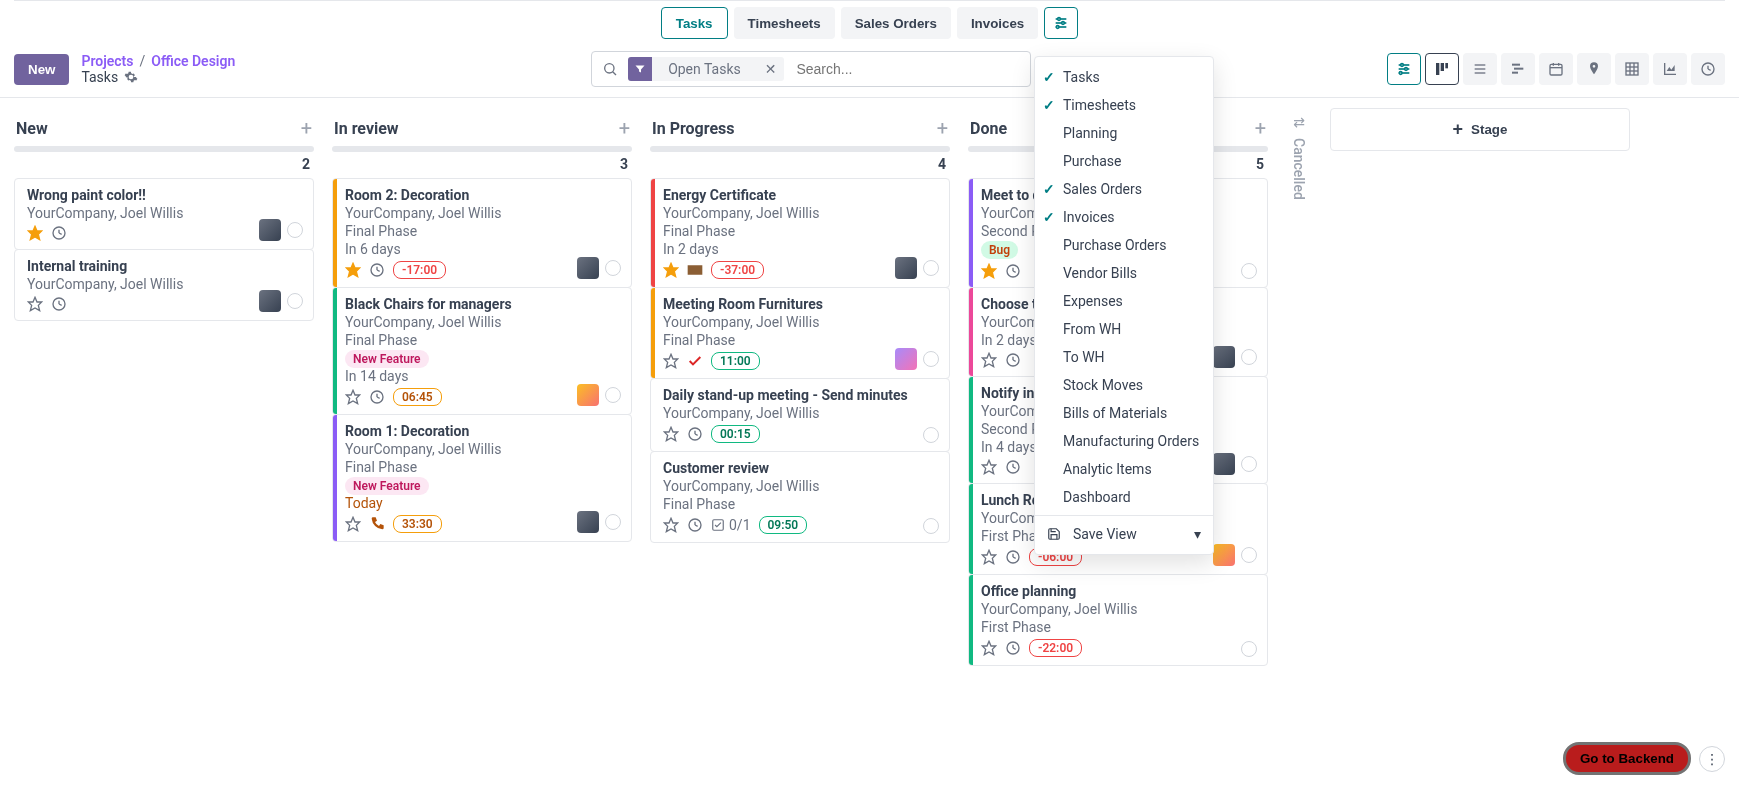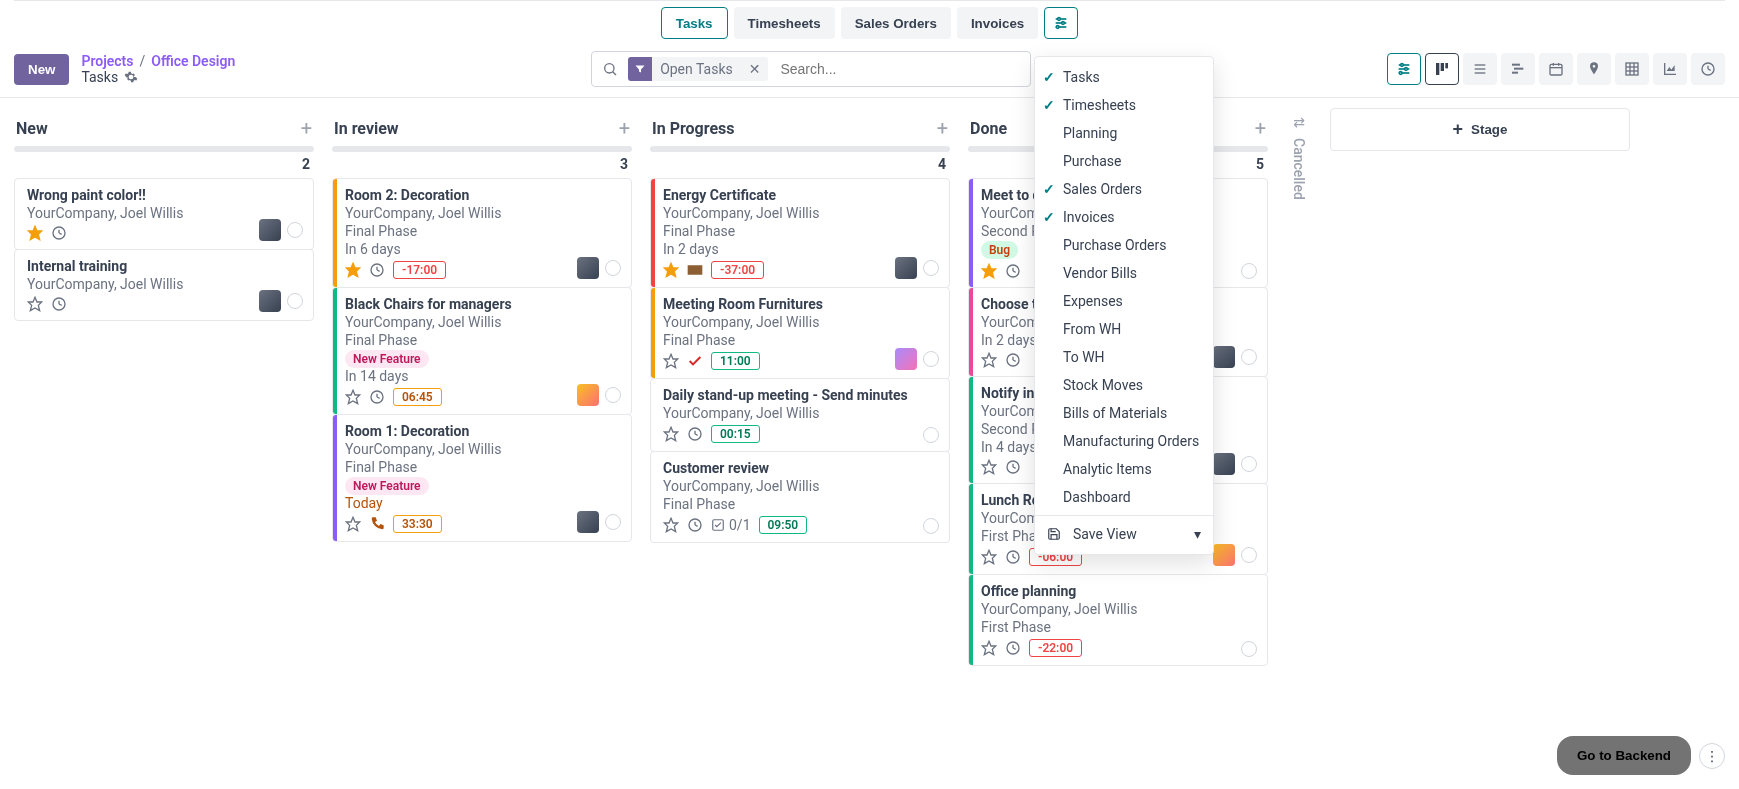--- a/index.html
+++ b/index.html
@@ -30,21 +30,21 @@
 .breadcrumb-bottom { display:flex; align-items:center; gap:6px; color:#374151; font-size:14px; }
 .gear-icon { color:#6b7280; }
 .center-search { flex:1; display:flex; justify-content:center; }
 .search-box {
   display:flex; align-items:center; border:1px solid #d1d5db; border-radius:4px; min-width:440px; height:36px;
   background:#fff;
 }
 .search-box .search-icon { padding:0 10px; color:#6b7280; }
 .filter-chip { display:flex; align-items:center; background:#f3f4f6; border-radius:3px; margin-right:6px; }
 .filter-chip .filter-ic { background:#71639e; color:#fff; width:24px; height:24px; display:flex; align-items:center; justify-content:center; border-radius:3px 0 0 3px; }
-.filter-chip .filter-label { padding:0 8px; color:#6b7280; }
+.filter-chip .filter-label { padding:0 16px; color:#6b7280; }
 .filter-chip .filter-x { padding:0 8px; color:#6b7280; cursor:pointer; }
 .search-box input { border:none; outline:none; flex:1; padding:6px; font-size:14px; color:#374151; background:transparent; }
 .view-switcher { display:flex; gap:4px; align-items:center; }
 .vs-btn { width:34px; height:32px; border:1px solid transparent; background:#f3f4f6; border-radius:4px; display:flex; align-items:center; justify-content:center; color:#6b7280; cursor:pointer; }
 .vs-btn.first { background:#fff; border:1.5px solid #017e84; color:#017e84; }
 .vs-btn.active { background:#fff; border:1.5px solid #374151; color:#374151; }
 .board { display:flex; gap:18px; padding:10px 14px 40px; border-top:1px solid #e5e7eb; overflow:visible; align-items:flex-start; }
 .column { width:300px; flex-shrink:0; }
 .col-header { display:flex; justify-content:space-between; align-items:center; padding:8px 2px 6px; }
 .col-title { font-weight:700; color:#374151; font-size:16px; }
@@ -56,37 +56,37 @@
   position:relative;
 }
 .card-inner { padding:8px 10px 8px 12px; }
 .bar-left { position:absolute; left:0; top:0; bottom:0; width:4px; background:transparent; border-radius:3px 0 0 3px;}
 .card-title { font-weight:700; color:#374151; margin-bottom:2px; }
 .card-sub { color:#6b7280; margin-bottom:2px; }
 .card-row { display:flex; align-items:center; gap:8px; margin-top:4px; }
 .badge { padding:2px 8px; border-radius:10px; font-size:12px; font-weight:600; display:inline-block; }
 .badge.pink { background:#fce7f3; color:#be185d; }
 .badge.green { background:#d1fae5; color:#c2410c; }
-.time-pill { border:1px solid; padding:1px 8px; border-radius:3px; font-size:12px; font-weight:600; }
+.time-pill { border:1px solid; padding:1px 8px; border-radius:8px; font-size:12px; font-weight:600; }
 .time-pill.red { border-color:#ef4444; color:#ef4444; }
 .time-pill.org { border-color:#f59e0b; color:#b45309; }
 .time-pill.grn { border-color:#10b981; color:#047857; }
 .card-right { position:absolute; bottom:8px; right:10px; display:flex; align-items:center; gap:6px; }
 .avatar { width:22px; height:22px; border-radius:4px; background:linear-gradient(135deg,#a78bfa,#f472b6); display:inline-block; }
 .avatar.amber { background:linear-gradient(135deg,#fbbf24,#f87171); }
 .avatar.gray { background:linear-gradient(135deg,#6b7280,#374151); }
 .status-dot { width:16px; height:16px; border-radius:50%; border:1.5px solid #d1d5db; background:#fff; display:inline-block; }
 .deadline-today { color:#b45309; font-weight:400; }
 .folded-col { width:26px; flex-shrink:0; display:flex; flex-direction:column; align-items:center; gap:8px; padding-top:6px; }
 .fold-icon { color:#9ca3af; }
 .folded-label { writing-mode:vertical-rl; color:#9ca3af; font-weight:500; }
 .add-stage { flex:1; }
 .add-stage-btn { width:300px; border:1px solid #e5e7eb; background:#fff; padding:10px; border-radius:4px; display:flex; align-items:center; justify-content:center; gap:8px; font-weight:600; cursor:pointer; color:#374151; }
 .backend-pill { position:fixed; bottom:14px; right:14px; display:flex; align-items:center; gap:8px; }
-.backend-pill button { background:#737373; border:6px solid #737373; border-radius:16px; padding:6px 14px; font-weight:600; cursor:pointer; }
+.backend-pill button { background:#b91c1c; border:3px solid #737373; border-radius:16px; padding:6px 14px; font-weight:600; cursor:pointer; }
 .backend-pill .dots { width:26px; height:26px; border:1px solid #d1d5db; border-radius:50%; display:flex; align-items:center; justify-content:center; background:#fff; cursor:pointer; }
 .popover {
   position:absolute; top:56px; left:1034px; width:180px; background:#fff; border:1px solid #e5e7eb; border-radius:4px;
   box-shadow:0 8px 24px rgba(0,0,0,0.12); z-index:100; padding:6px 0;
 }
 .popover-item { padding:6px 12px 6px 28px; position:relative; cursor:pointer; color:#374151; }
 .popover-item .check { position:absolute; left:8px; color:#017e84; font-weight:700; }
 .popover-divider { border-top:1px solid #e5e7eb; margin:4px 0; }
 .popover-save { display:flex; align-items:center; justify-content:space-between; padding:6px 12px; cursor:pointer; }
 .popover-save .left { display:flex; align-items:center; gap:12px; color:#374151; }

